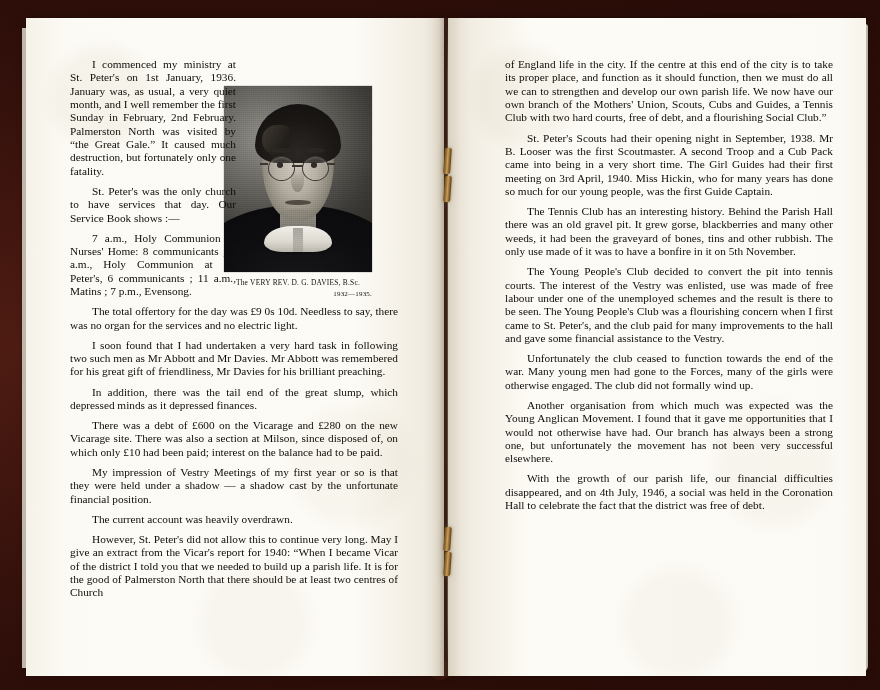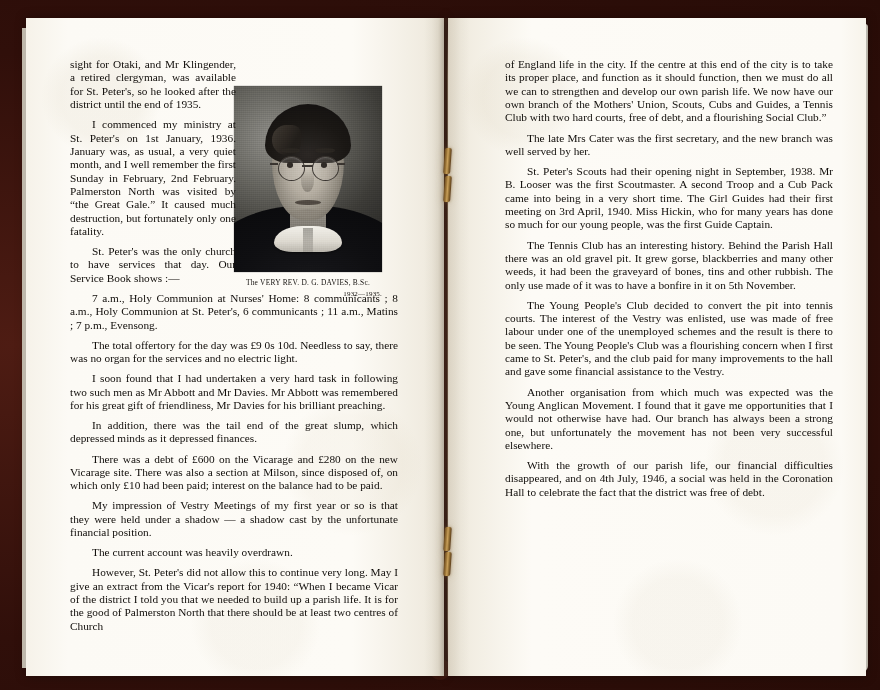--- a/index.html
+++ b/index.html
@@ -152,21 +152,21 @@
     float: right;
     width: 152px;
     height: 222px;
     shape-outside: inset(0);
     margin: 0 0 2px 10px;
   }
 
   
   .photo-block {
     position: absolute;
-    left: 234px;
+    left: 224px;
     top: 86px;
     width: 148px;
   }
   .photo {
     position: relative;
     width: 148px;
     height: 186px;
     overflow: hidden;
     background: #1b1b1b;
     box-shadow: 0 0 1px rgba(0,0,0,.6);
@@ -401,39 +401,38 @@
       <div class="grain"></div>
     </div>
     <div class="caption">
       <span class="line1">The VERY REV. D. G. DAVIES, B.Sc.</span>
       <span class="line2">1932—1935.</span>
     </div>
   </div>
 
   <div class="column left">
     <div class="wrap-zone"></div>
-    <p class="cont">sight for Otaki, and Mr Klingender, a retired clergyman, was available for St. Peter's, so he looked after the district until the end of 1935.</p>
     <p>I commenced my ministry at St. Peter's on 1st January, 1936. January was, as usual, a very quiet month, and I well remember the first Sunday in February, 2nd February. Palmerston North was visited by “the Great Gale.” It caused much destruction, but fortunately only one fatality.</p>
     <p>St. Peter's was the only church to have services that day. Our Service Book shows :—</p>
     <p>7 a.m., Holy Communion at Nurses' Home: 8 communicants ; 8 a.m., Holy Communion at St. Peter's, 6 communicants ; 11 a.m., Matins ; 7 p.m., Evensong.</p>
     <p>The total offertory for the day was £9 0s 10d. Needless to say, there was no organ for the services and no electric light.</p>
     <p>I soon found that I had undertaken a very hard task in following two such men as Mr Abbott and Mr Davies. Mr Abbott was remembered for his great gift of friendliness, Mr Davies for his brilliant preaching.</p>
     <p>In addition, there was the tail end of the great slump, which depressed minds as it depressed finances.</p>
     <p>There was a debt of £600 on the Vicarage and £280 on the new Vicarage site. There was also a section at Milson, since disposed of, on which only £10 had been paid; interest on the balance had to be paid.</p>
     <p>My impression of Vestry Meetings of my first year or so is that they were held under a shadow — a shadow cast by the unfortunate financial position.</p>
     <p>The current account was heavily overdrawn.</p>
     <p>However, St. Peter's did not allow this to continue very long. May I give an extract from the Vicar's report for 1940: “When I became Vicar of the district I told you that we needed to build up a parish life. It is for the good of Palmerston North that there should be at least two centres of Church</p>
   </div>
 
   <div class="column right">
     <p class="cont">of England life in the city.  If the centre at this end of the city is to take its proper place, and function as it should function, then we must do all we can to strengthen and develop our own parish life. We now have our own branch of the Mothers' Union, Scouts, Cubs and Guides, a Tennis Club with two hard courts, free of debt, and a flourishing Social Club.”</p>
-    <p>The late Mrs Cater was the first secretary, and the new branch was well served by her.</p>
     <p>St. Peter's Scouts had their opening night in September, 1938. Mr B. Looser was the first Scoutmaster. A second Troop and a Cub Pack came into being in a very short time. The Girl Guides had their first meeting on 3rd April, 1940. Miss Hickin, who for many years has done so much for our young people, was the first Guide Captain.</p>
     <p>The Tennis Club has an interesting history. Behind the Parish Hall there was an old gravel pit. It grew gorse, blackberries and many other weeds, it had been the graveyard of bones, tins and other rubbish. The only use made of it was to have a bonfire in it on 5th November.</p>
     <p>The Young People's Club decided to convert the pit into tennis courts. The interest of the Vestry was enlisted, use was made of free labour under one of the unemployed schemes and the result is there to be seen. The Young People's Club was a flourishing concern when I first came to St. Peter's, and the club paid for many improvements to the hall and gave some financial assistance to the Vestry.</p>
+    <p>Unfortunately the club ceased to function towards the end of the war. Many young men had gone to the Forces, many of the girls were otherwise engaged. The club did not formally wind up.</p>
     <p>Another organisation from which much was expected was the Young Anglican Movement. I found that it gave me opportunities that I would not otherwise have had. Our branch has always been a strong one, but unfortunately the movement has not been very successful elsewhere.</p>
     <p>With the growth of our parish life, our financial difficulties disappeared, and on 4th July, 1946, a social was held in the Coronation Hall to celebrate the fact that the district was free of debt.</p>
   </div>
 
   <div id="staple-layer">
       <div class="staple" style="left: 444px; top: 148px; height: 26px;"></div>
       <div class="staple" style="left: 444px; top: 176px; height: 26px;"></div>
       <div class="staple" style="left: 444px; top: 527px; height: 24px;"></div>
       <div class="staple" style="left: 444px; top: 552px; height: 24px;"></div>
     </div>

